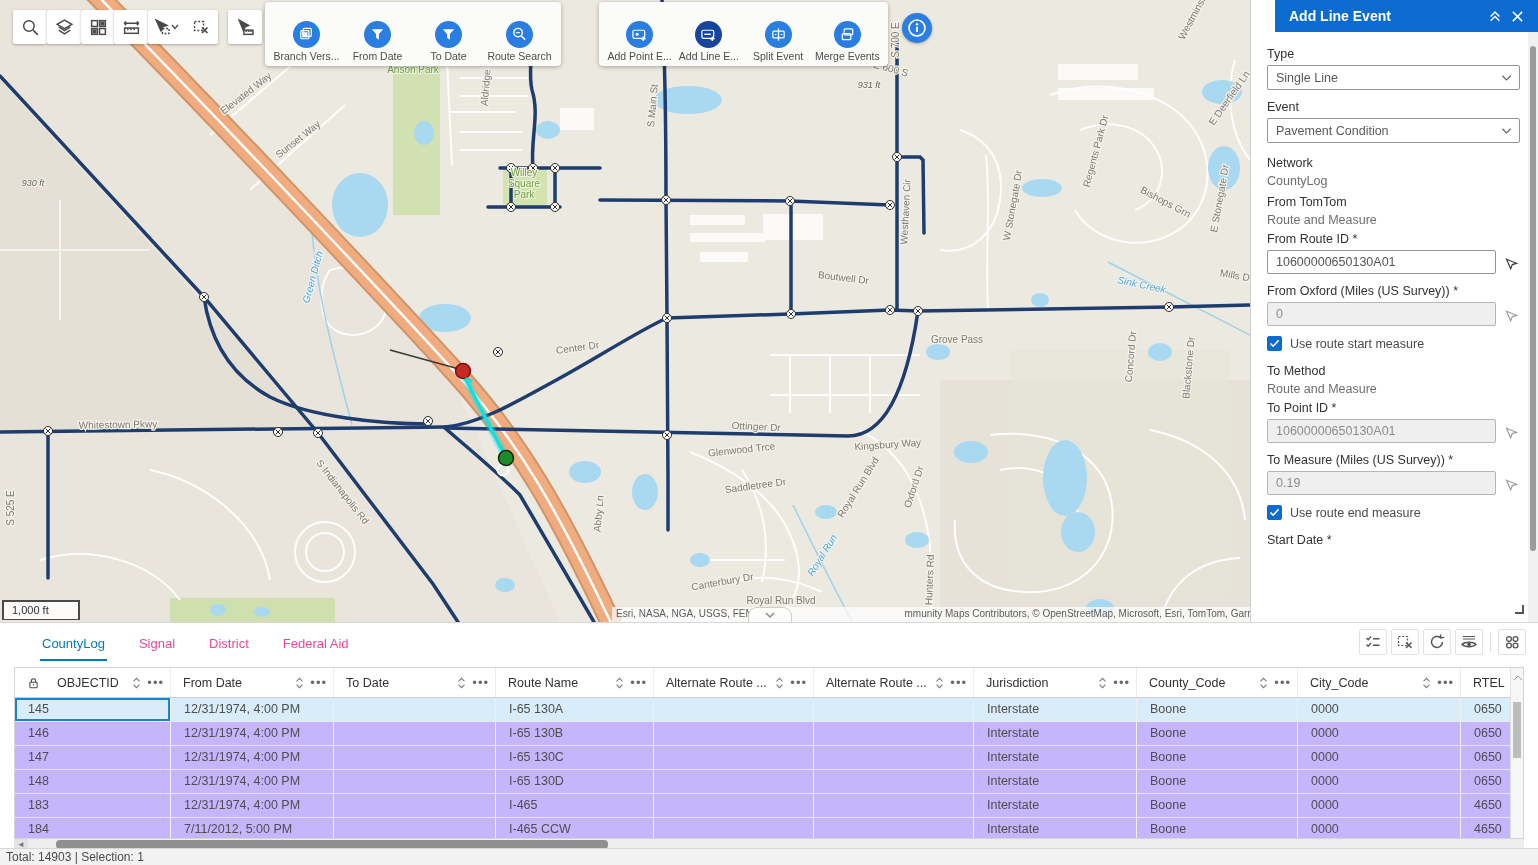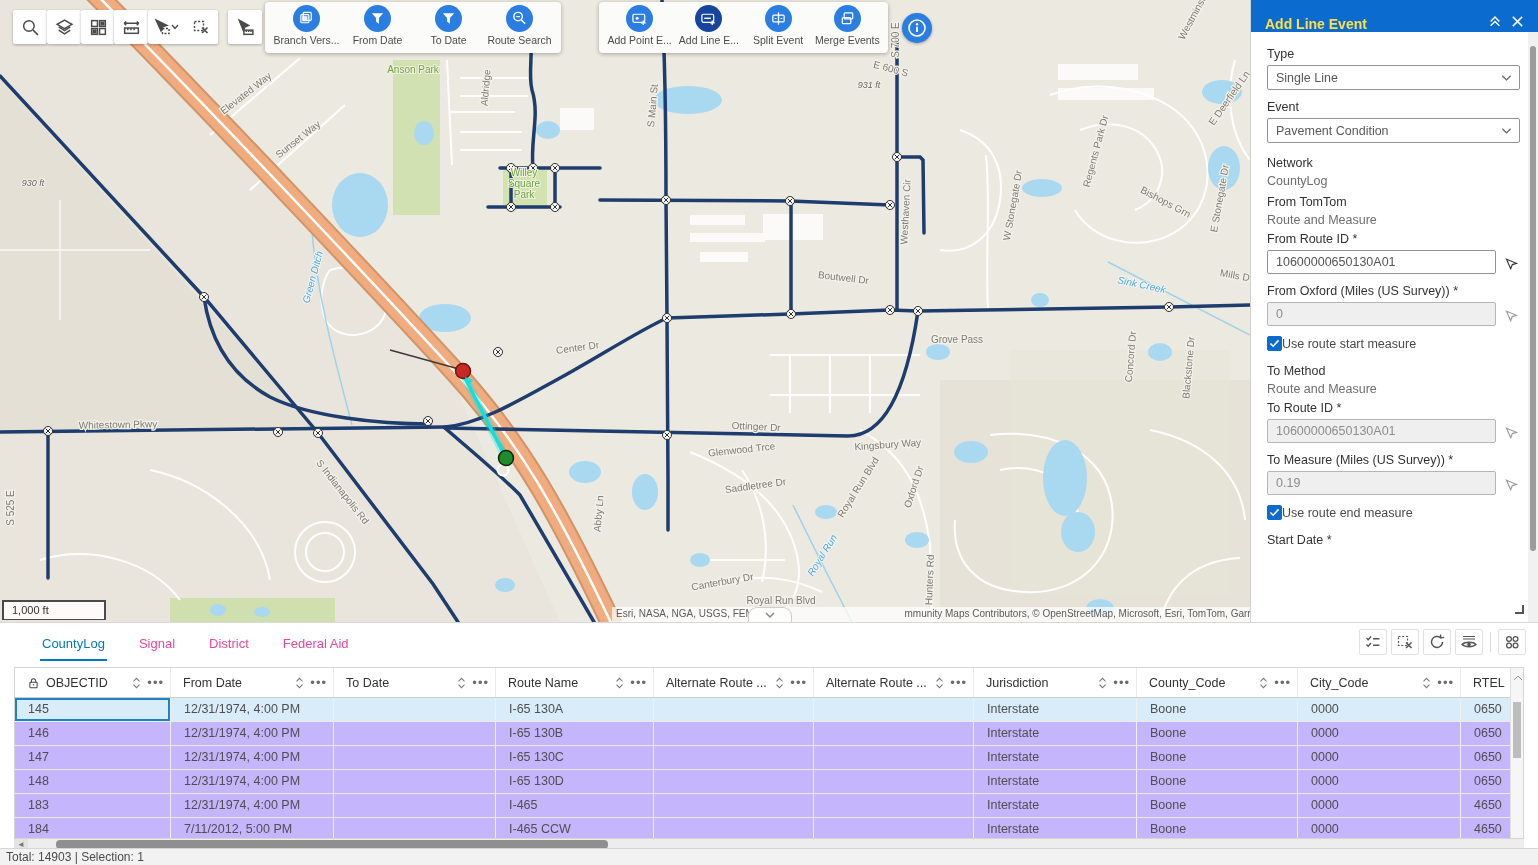--- a/index.html
+++ b/index.html
@@ -8,63 +8,63 @@
   #app { position:relative; width:1538px; height:865px; background:#fff; overflow:hidden; }
 
   
   #map { position:absolute; left:0; top:0; width:1250px; height:622px; background:#e9e5dc; overflow:hidden; }
   #map svg { display:block; }
   .lbl-s { fill:#7d7b72; font-size:10px; paint-order:stroke; stroke:#f3f1ea; stroke-width:2.5px; }
   .lbl-p { fill:#71a13e; font-size:10px; paint-order:stroke; stroke:#eef2e2; stroke-width:2px; }
   .lbl-w { fill:#56a7d0; font-size:10px; font-style:italic; paint-order:stroke; stroke:#eef4f7; stroke-width:2px; }
   .lbl-e { fill:#67655e; font-size:9px; font-style:italic; paint-order:stroke; stroke:#f3f1ea; stroke-width:2px; }
 
-  .scalebox { position:absolute; left:2px; top:600px; width:104px; height:20px; background:rgba(255,255,255,.85);
+  .scalebox { position:absolute; left:2px; top:600px; width:78px; height:20px; background:rgba(255,255,255,.85);
     border:2px solid #4a4a4a; border-bottom-width:1px; font-size:11px; color:#323232; padding:2px 0 0 8px; }
   .attrib { position:absolute; left:612px; bottom:0; width:638px; height:15px; background:rgba(255,255,255,.72);
     font-size:10px; color:#5c5c5c; white-space:nowrap; overflow:hidden; display:flex; gap:14px; padding:1px 0 0 4px; }
   .attrib-tab { position:absolute; left:748px; bottom:0; width:44px; height:15px; background:#fdfdfb; border:1px solid #cfcfc8;
     border-bottom:none; border-radius:9px 9px 0 0; display:flex; align-items:center; justify-content:center; cursor:pointer; }
 
   
   .sq-btn { position:absolute; top:10px; width:34px; height:34px; background:#fff; border:none; border-radius:2px;
     box-shadow:0 1px 3px rgba(0,0,0,.28); display:flex; align-items:center; justify-content:center; cursor:pointer; }
   .sq-group { position:absolute; top:10px; height:34px; background:#fff; border-radius:2px; box-shadow:0 1px 3px rgba(0,0,0,.28);
     display:flex; align-items:center; }
   .sq-group .half { width:35px; height:34px; display:flex; align-items:center; justify-content:center; cursor:pointer; background:transparent; border:none; }
   .tool-ic { stroke:#4a4a4a; fill:none; stroke-width:1.4; }
 
   
-  .card { position:absolute; top:2px; height:51px; background:#fbfbf9; border-radius:4px; box-shadow:0 1px 4px rgba(0,0,0,.3);
-    display:flex; align-items:flex-start; justify-content:space-around; padding:3px 6px 0 6px; }
+  .card { position:absolute; top:2px; height:64px; background:#fbfbf9; border-radius:4px; box-shadow:0 1px 4px rgba(0,0,0,.3);
+    display:flex; align-items:flex-start; justify-content:space-around; padding:19px 6px 0 6px; }
   .tool-item { width:70px; background:none; border:none; cursor:pointer; display:flex; flex-direction:column; align-items:center; gap:2px; }
   .tool-circle { width:27px; height:27px; border-radius:50%; display:flex; align-items:center; justify-content:center; }
   .tool-label { font-size:10.5px; color:#4c4c4c; white-space:nowrap; }
   #info-btn { position:absolute; left:902px; top:13px; width:30px; height:30px; border-radius:50%; border:none; cursor:pointer;
     background:#2a7de1; box-shadow:0 1px 3px rgba(0,0,0,.3); display:flex; align-items:center; justify-content:center; }
 
   
   #panel { position:absolute; left:1250px; top:0; width:288px; height:622px; background:#fff; border-left:1px solid #cfcfcf; }
-  #panel-header { height:32px; background:#0c6bcf; color:#fde047; display:flex; align-items:flex-end; padding:0 10px 0 14px; }
+  #panel-header { height:32px; background:#0c6bcf; color:#ffffff; display:flex; align-items:center; padding:0 10px 0 14px;margin-left:24px; }
   #panel-title { font-size:14px; font-weight:bold; flex:1; }
   .hdr-ic { background:none; border:none; cursor:pointer; width:22px; height:22px; display:flex; align-items:center; justify-content:center; }
   #panel-body { position:absolute; top:32px; left:0; right:10px; bottom:46px; padding:13px 8px 3px 16px; overflow:hidden;
     font-size:12.5px; color:#323232; }
   .f-label { margin-top:10px; margin-bottom:4px; }
   .f-label:first-child { margin-top:2px; }
   .f-value { color:#6e6e6e; margin-bottom:2px; }
   .sel { position:relative; height:25px; border:1px solid #949494; border-radius:2px; background:#fff; display:flex;
     align-items:center; padding:0 22px 0 8px; color:#595959; cursor:pointer; }
   .sel .chev { position:absolute; right:7px; top:8px; }
   .inp-row { display:flex; align-items:center; gap:6px; }
   .inp { flex:1; height:24px; border:1px solid #949494; border-radius:2px; background:#fff; font-size:12.5px; color:#555;
     padding:0 8px; font-family:"Liberation Sans", sans-serif; }
   .inp.ro { background:#efefef; color:#8d8d8d; border-color:#b5b5b5; }
   .pick-btn { background:none; border:none; width:18px; height:18px; cursor:pointer; display:flex; align-items:center; justify-content:center; }
-  .chk-row { display:flex; align-items:center; gap:0; margin-top:10px; color:#4a4a4a; cursor:pointer; }
+  .chk-row { display:flex; align-items:center; gap:8px; margin-top:10px; color:#4a4a4a; cursor:pointer; }
   .chk { width:15px; height:15px; border:1px solid #949494; border-radius:2px; background:#fff; display:flex; align-items:center; justify-content:center; }
   .chk.on { background:#0c6bcf; border-color:#0c6bcf; }
   .date { position:relative; height:25px; border:1px solid #949494; border-radius:2px; display:flex; align-items:center;
     gap:7px; padding:0 22px 0 8px; color:#595959; cursor:pointer; }
   .date .chev { position:absolute; right:7px; top:8px; }
   #panel-footer { position:absolute; left:0; right:10px; bottom:0; height:46px; border-top:1px solid #dcdcdc;
     display:flex; align-items:center; padding:0 16px; }
   #reset-link { color:#0c6bcf; font-size:13px; background:none; border:none; cursor:pointer; }
   #next-btn { margin-left:auto; background:#0c6bcf; color:#fff; border:none; border-radius:2px; width:48px; height:24px;
     font-size:12.5px; cursor:pointer; }
@@ -519,21 +519,21 @@
             <svg width="11" height="9" viewBox="0 0 12 10">
               <path d="M1.5,5 L4.5,8 L10.5,1.5" stroke="#fff" stroke-width="1.8" fill="none"></path>
             </svg>
           </span>
         <span>Use route start measure</span>
       </div>
 
       <div class="f-label" style="margin-top:13px">To Method</div>
       <div class="f-value">Route and Measure</div>
 
-      <div class="f-label" style="margin-top:5px">To Route ID *</div>
+      <div class="f-label" style="margin-top:5px">To Point ID *</div>
       <div class="inp-row">
         <input class="inp ro" value="10600000650130A01" style="">
         <button class="pick-btn">
           <svg width="15" height="15" viewBox="0 0 18 18">
               <path d="M3,5 L15,10 L10,11.5 L8,16.5 Z" fill="none" stroke="#9a9a9a" stroke-width="1.4"></path>
             </svg>
         </button>
       </div>
 
       <div class="f-label">To Measure (Miles (US Survey)) *</div>
@@ -605,21 +605,21 @@
             <circle cx="6" cy="6" r="2.4" fill="none" stroke="#555" stroke-width="1.3"></circle>
             <circle cx="12.5" cy="6" r="2.4" fill="none" stroke="#555" stroke-width="1.3"></circle>
             <circle cx="6" cy="12.5" r="2.4" fill="none" stroke="#555" stroke-width="1.3"></circle>
             <circle cx="12.5" cy="12.5" r="2.4" fill="none" stroke="#555" stroke-width="1.3"></circle>
           </svg>
         </button>
       </div>
 
     <div id="tablebox">
       <div id="thead">
-          <div class="th" style="width: 156px;">
+          <div class="th" style="width: 156px; gap: 11px;">
             <svg width="13" height="14" viewBox="0 0 18 18" style="margin-right:6px;flex:none">
               <rect x="4" y="8" width="10" height="7.5" rx="1" fill="none" stroke="#444" stroke-width="1.4"></rect>
               <path d="M6,8 V6 a3,3 0 0 1 6,0 V8" fill="none" stroke="#444" stroke-width="1.4"></path>
               <circle cx="9" cy="11.5" r="1" fill="#444"></circle>
             </svg>
             <span class="lab">OBJECTID</span>
             <span class="ctl">
               <svg width="9" height="12" viewBox="0 0 10 14">
                 <path d="M1.5,5 L5,1.5 L8.5,5" fill="none" stroke="#7a7a7a" stroke-width="1.2"></path>
                 <path d="M1.5,9 L5,12.5 L8.5,9" fill="none" stroke="#7a7a7a" stroke-width="1.2"></path>

